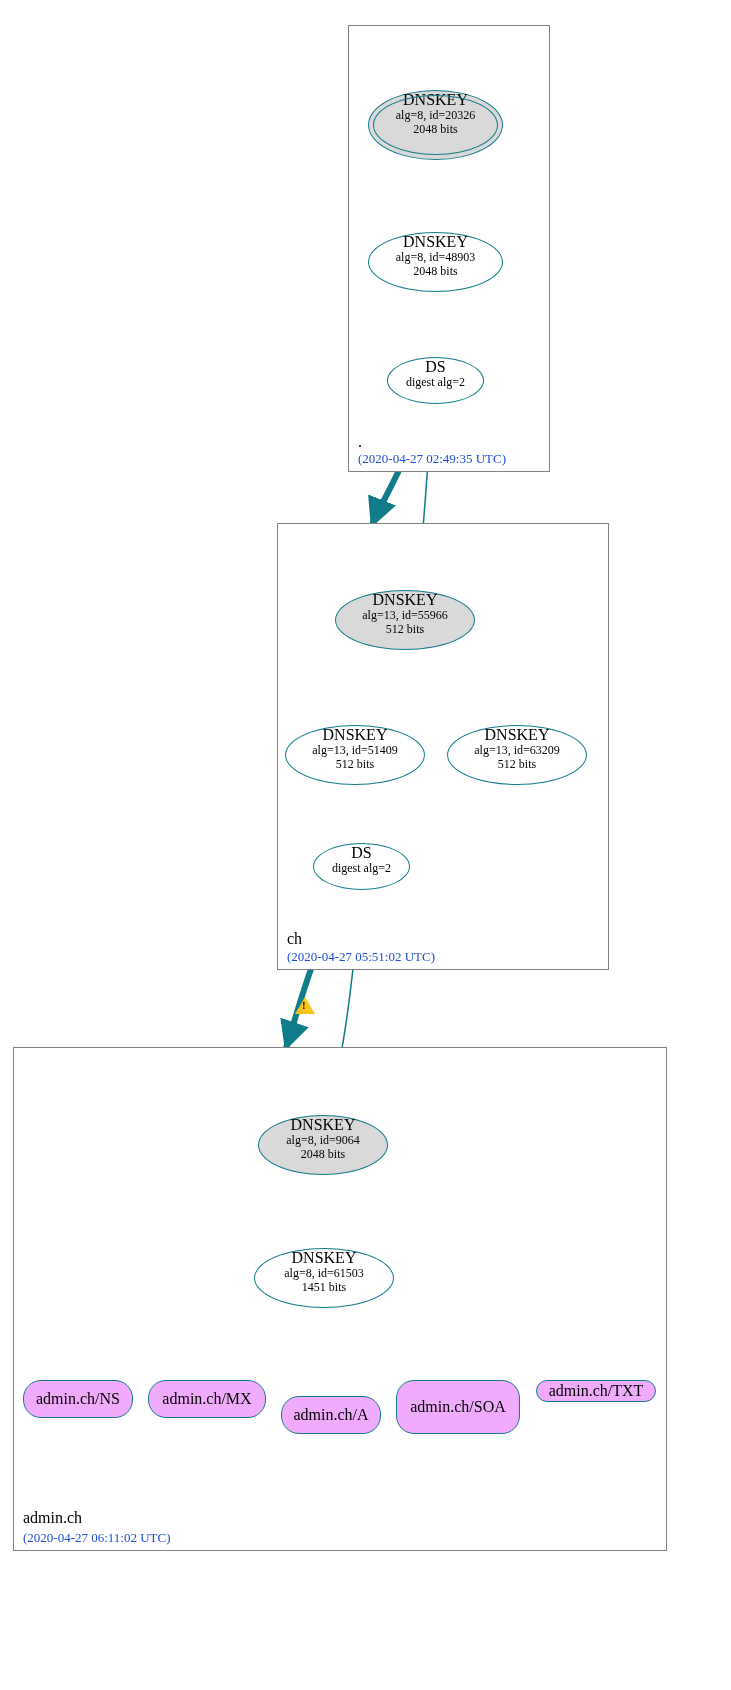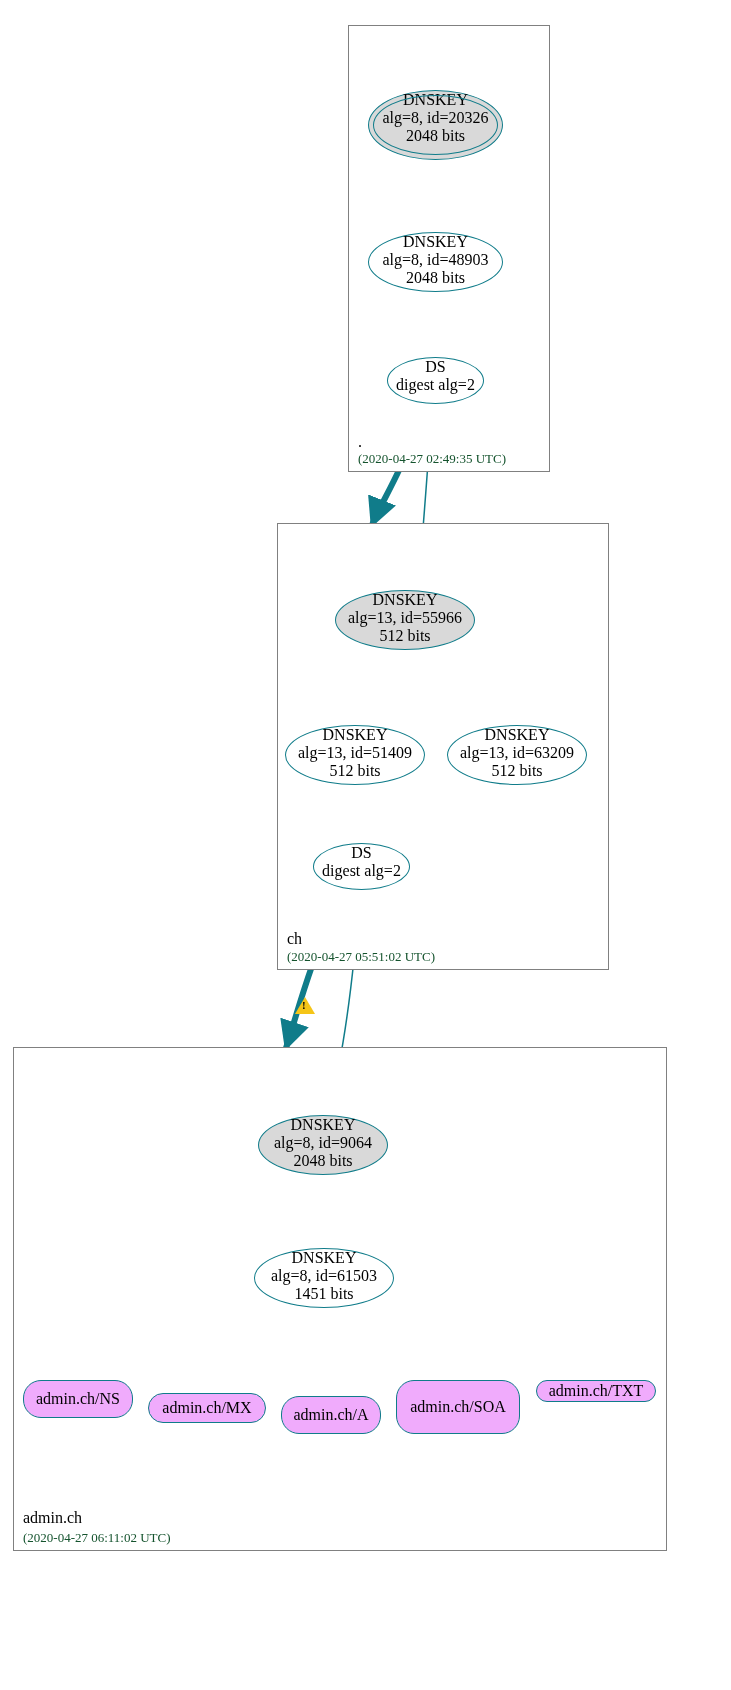--- a/index.html
+++ b/index.html
@@ -17,41 +17,41 @@
     background: #ffffff;
   }
   .zone-label {
     position: absolute;
     font-size: 16px;
     color: #000;
   }
   .zone-ts {
     position: absolute;
     font-size: 13px;
-    color: #14532d;
+    color: #1d4ed8;
   }
   .node {
     position: absolute;
     border: 1.5px solid #107c8a;
     border-radius: 50%;
     text-align: center;
     display: flex;
     flex-direction: column;
     box-sizing: border-box;
   }
   .node.filled { background: #d9d9d9; }
   .node.double::before {
     content: "";
     position: absolute;
     inset: 4px;
     border: 1.5px solid #107c8a;
     border-radius: 50%;
   }
   .node-title { font-size: 16px; }
-  .node-sub   { font-size: 16px; line-height: 1.15; }
+  .node-sub   { font-size: 12px; line-height: 1.15; }
   .rr-node {
     position: absolute;
     border: 1.5px solid #107c8a;
     border-radius: 18px;
     background: #f0abfc;
     display: flex;
     align-items: center;
     justify-content: center;
     font-size: 16px;
     box-sizing: border-box;
@@ -186,16 +186,16 @@
   <div class="node-sub">2048 bits</div>
 </div>
 
 <div class="node" style="left:254px; top:1248px; width:140px; height:60px;">
   <div class="node-title">DNSKEY</div>
   <div class="node-sub">alg=8, id=61503</div>
   <div class="node-sub">1451 bits</div>
 </div>
 
 <div class="rr-node" style="left:23px;  top:1380px; width:110px; height:38px;">admin.ch/NS</div>
-<div class="rr-node" style="left:148px; top:1380px; width:118px; height:30px;margin-top:13px;">admin.ch/MX</div>
+<div class="rr-node" style="left:148px; top:1380px; width:118px; height:38px;">admin.ch/MX</div>
 <div class="rr-node" style="left:281px; top:1380px; width:100px; height:38px;margin-top:16px;">admin.ch/A</div>
 <div class="rr-node" style="left:396px; top:1380px; width:124px; height:54px;">admin.ch/SOA</div>
 <div class="rr-node" style="left:536px; top:1380px; width:120px; height:22px;">admin.ch/TXT</div>
 
 </body></html>

